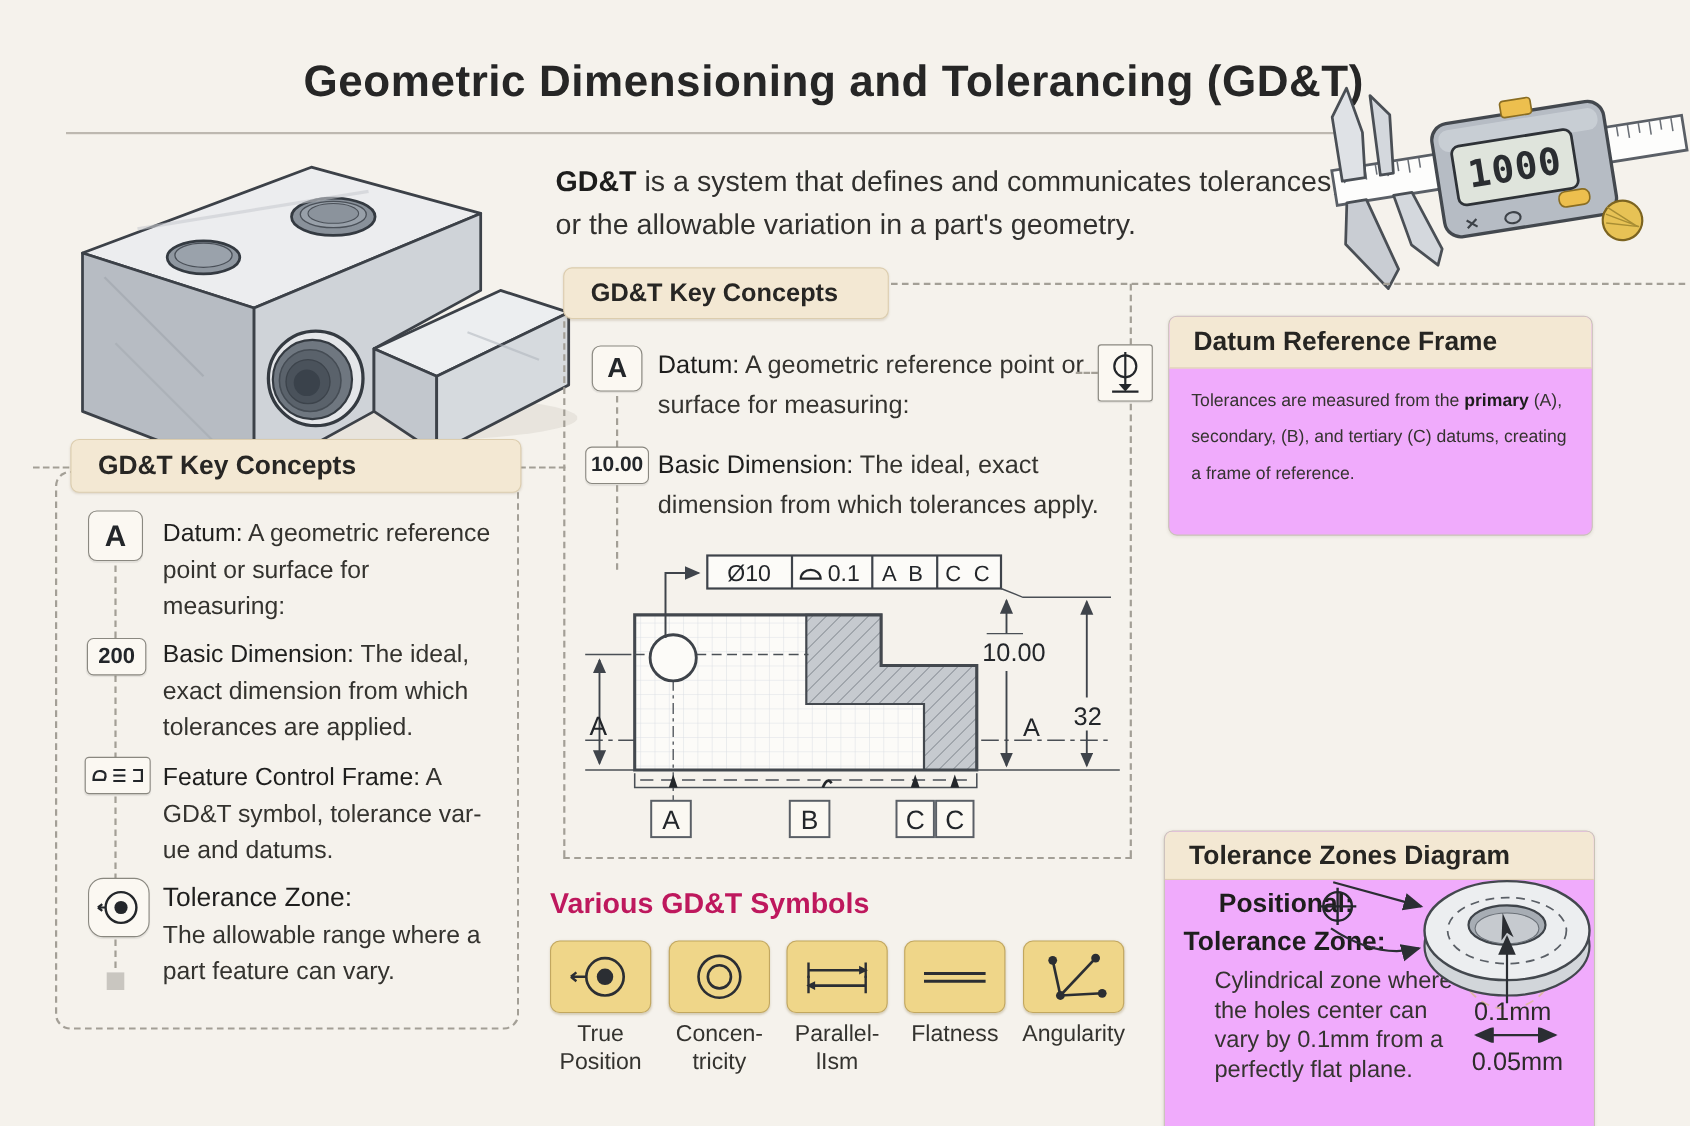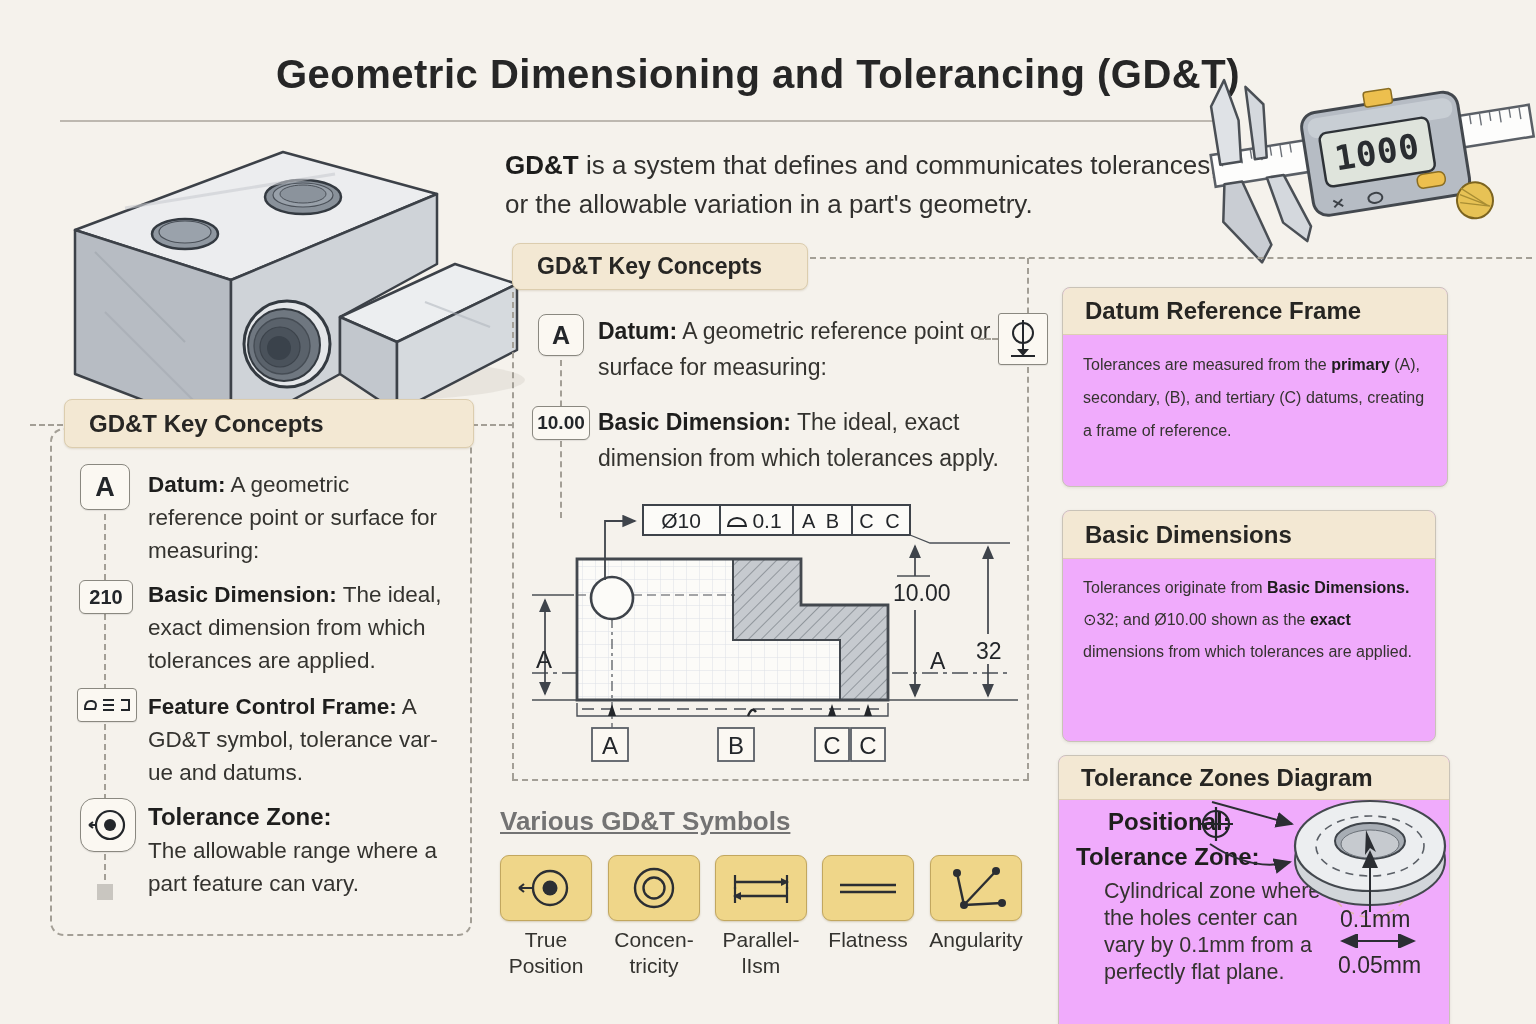--- a/index.html
+++ b/index.html
@@ -12,27 +12,27 @@
   .intro { font-size:26px; line-height:39px; color:#31302e; }
   .intro b { color:#1d1d1c; }
   .tab { background:#f3e8d3; border:1.5px solid #dccdae; border-radius:8px; box-shadow:0 1px 2px rgba(120,100,60,.18);
          font-size:24px; font-weight:700; color:#272624; display:flex; align-items:center; padding-left:24px; }
   .dashbox { border:2px dashed #a39f96; border-radius:14px; }
   .dashh { border-top:2px dashed #a39f96; }
   .dashv { border-left:2px dashed #a39f96; }
   .badge { background:#fbf8f2; border:1.8px solid #8a8880; border-radius:8px; display:flex; align-items:center; justify-content:center;
            font-weight:700; color:#23262a; box-shadow:0 1px 1px rgba(0,0,0,.08); }
   .itemtext { font-size:22.5px; line-height:33px; color:#34332f; }
-  .itemtext .term { font-weight:700; color:#1e1e1d; }
+  .itemtext .term { font-weight:400; color:#1e1e1d; }
   .panel { background:#f0abfc; border:1.5px solid #c9c3b7; border-radius:8px; box-shadow:0 1px 3px rgba(100,90,70,.12); overflow:hidden; }
   .panel-header { background:#f3e8d3; border-bottom:1.5px solid #ddcfb3; font-size:24px; font-weight:700; color:#262522;
                   display:flex; align-items:center; padding-left:22px; }
   .panel-body { font-size:16px; line-height:33px; color:#34332f; padding:13px 18px 0 20px; }
   .panel-body b { color:#1d1d1c; }
-  .sym-heading { font-size:26px; font-weight:700; color:#737373;text-decoration:underline; }
+  .sym-heading { font-size:26px; font-weight:700; color:#be185d; }
   .symbox { background:#efd689; border:1.5px solid #c2a75f; border-radius:9px; box-shadow:0 1px 2px rgba(120,95,30,.25);
             display:flex; align-items:center; justify-content:center; }
   .symlabel { font-size:21px; line-height:26px; color:#34332f; text-align:center; }
   .tz-bold { font-size:24px; font-weight:700; color:#1e1e1d; }
   .tz-body { font-size:21.5px; line-height:27px; color:#34332f; }
   .tz-dim { font-size:23px; color:#2c2b29; }
   .graysq { background:#c9c6c0; }
 </style>
 </head>
 <body>
@@ -128,21 +128,21 @@
   <div class="abs tab" style="left:64px;top:399px;width:410px;height:49px;">
       <span>GD&amp;T Key Concepts</span>
     </div>
   <div class="abs dashv" style="left:104px;top:514px;height:366px;"></div>
 
   <div class="abs badge" style="left:80px;top:464px;width:50px;height:46px;font-size:27px;">A</div>
   <div class="abs itemtext" style="left:148px;top:468px;width:300px;">
     <span class="term">Datum:</span> <span>A geometric reference point or surface for measuring:</span>
   </div>
 
-  <div class="abs badge" style="left:79px;top:580px;width:54px;height:34px;font-size:20px;border-radius:6px;">210</div>
+  <div class="abs badge" style="left:79px;top:580px;width:54px;height:34px;font-size:20px;border-radius:6px;">200</div>
   <div class="abs itemtext" style="left:148px;top:578px;width:320px;">
     <span class="term">Basic Dimension:</span> <span>The ideal, exact dimension from which tolerances are applied.</span>
   </div>
 
   <div class="abs badge" style="left:77px;top:688px;width:60px;height:34px;border-radius:4px;">
     <svg width="52" height="24" viewBox="0 0 52 24">
       <path d="M4,16 q0,-9 7,-8 q6,1 3,8 z" fill="none" stroke="#23262a" stroke-width="2"></path>
       <path d="M22,7 h11 M22,12 h11 M22,17 h11" stroke="#23262a" stroke-width="2"></path>
       <path d="M40,7 h8 v10 h-8" fill="none" stroke="#23262a" stroke-width="2"></path>
     </svg>
@@ -316,24 +316,20 @@
   <div class="abs symlabel" style="left:601px;top:927px;width:106px;">Concen-tricity</div>
   <div class="abs symlabel" style="left:712px;top:927px;width:98px;">Parallel-lIsm</div>
   <div class="abs symlabel" style="left:820px;top:927px;width:96px;">Flatness</div>
   <div class="abs symlabel" style="left:918px;top:927px;width:116px;">Angularity</div>
 
   <div class="abs panel" style="left:1062px;top:287px;width:386px;height:200px;">
     <div class="panel-header" style="height:47px;">Datum Reference Frame</div>
     <div class="panel-body"><span>Tolerances are measured from the </span><b>primary</b><span> (A),  secondary, (B), and tertiary (C)  datums, creating a frame of reference.</span></div>
   </div>
 
-  <div class="abs panel" style="left:1062px;top:510px;width:374px;height:232px;">
-    <div class="panel-header" style="height:48px;">Basic Dimensions</div>
-    <div class="panel-body" style="line-height:32px;"><span>Tolerances originate from </span><b>Basic Dimensions.</b><span> ⊙32; and Ø10.00 shown as the </span><b>exact</b><span> dimensions from which tolerances are applied.</span></div>
-  </div>
 
   <div class="abs panel" style="left:1058px;top:755px;width:392px;height:290px;">
     <div class="panel-header" style="height:44px;">Tolerance Zones Diagram</div>
   </div>
   <div class="abs tz-bold" style="left:1108px;top:808px;">Positional:</div>
   <svg class="abs" style="left:1196px;top:806px;" width="40" height="36" viewBox="0 0 40 36">
     <circle cx="20" cy="18" r="13" fill="none" stroke="#23262a" stroke-width="2.2"></circle>
     <line x1="20" y1="1" x2="20" y2="35" stroke="#23262a" stroke-width="2.2"></line>
     <line x1="3" y1="18" x2="37" y2="18" stroke="#23262a" stroke-width="2.2"></line>
   </svg>

